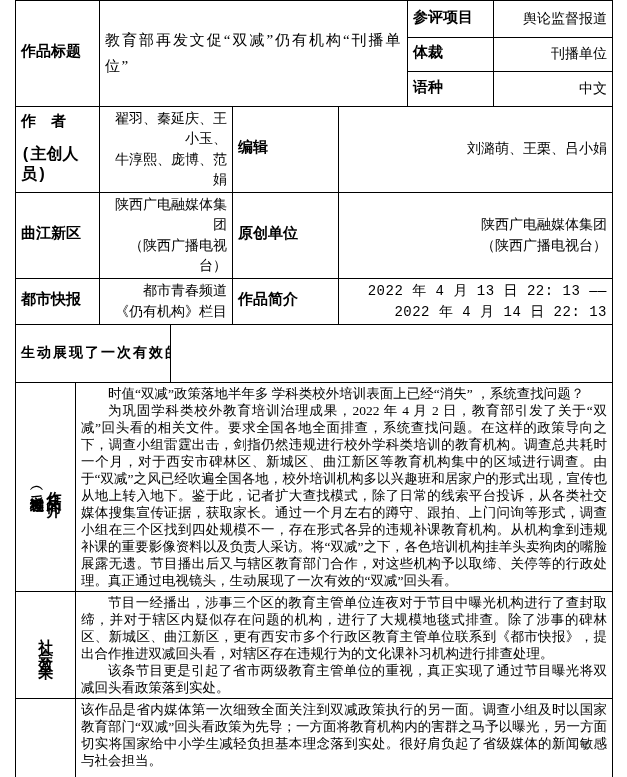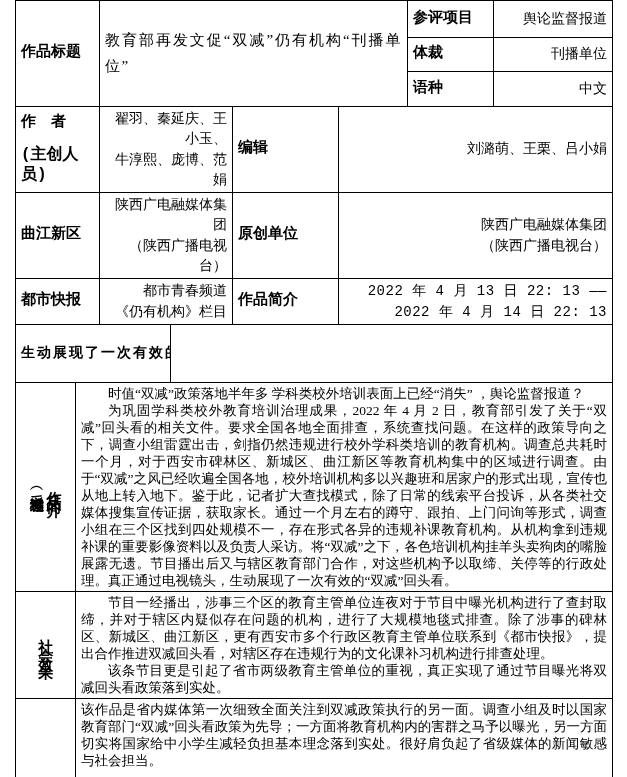--- a/index.html
+++ b/index.html
@@ -190,21 +190,21 @@
     </tr>
 
     <tr style="height:186px">
       <td class="vcell">
         <div class="vlabel">
           <span class="vcol vcol-paren">（采编过程）</span>
           <span class="vcol">作品简介</span>
         </div>
       </td>
       <td class="big" colspan="7">
-        <p class="indent">时值“双减”政策落地半年多 学科类校外培训表面上已经“消失” ，舆论监督报道？</p>
+        <p class="indent">时值“双减”政策落地半年多 学科类校外培训表面上已经“消失” ，系统查找问题？</p>
         <p class="indent">为巩固学科类校外教育培训治理成果，2022 年 4 月 2 日，教育部引发了关于“双减”回头看的相关文件。要求全国各地全面排查，系统查找问题。在这样的政策导向之下，调查小组雷霆出击，剑指仍然违规进行校外学科类培训的教育机构。调查总共耗时一个月，对于西安市碑林区、新城区、曲江新区等教育机构集中的区域进行调查。由于“双减”之风已经吹遍全国各地，校外培训机构多以兴趣班和居家户的形式出现，宣传也从地上转入地下。鉴于此，记者扩大查找模式，除了日常的线索平台投诉，从各类社交媒体搜集宣传证据，获取家长。通过一个月左右的蹲守、跟拍、上门问询等形式，调查小组在三个区找到四处规模不一，存在形式各异的违规补课教育机构。从机构拿到违规补课的重要影像资料以及负责人采访。将“双减”之下，各色培训机构挂羊头卖狗肉的嘴脸展露无遗。节目播出后又与辖区教育部门合作，对这些机构予以取缔、关停等的行政处理。真正通过电视镜头，生动展现了一次有效的“双减”回头看。</p>
       </td>
     </tr>
 
     <tr style="height:96px">
       <td class="vcell">
         <div class="vlabel">
           <span class="vcol vcol-wide">社会效果</span>
         </div>
       </td>

